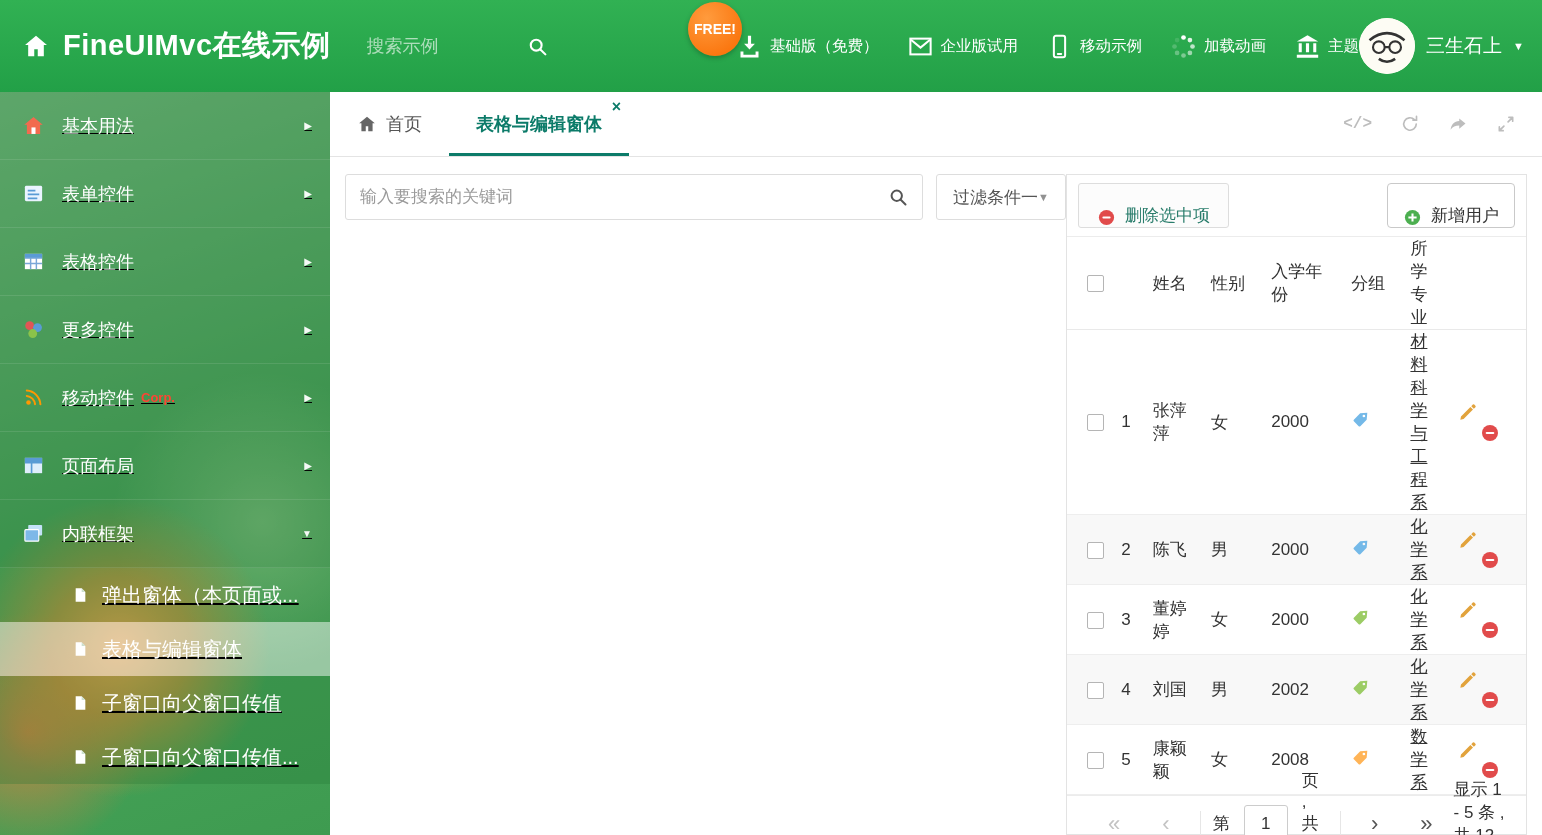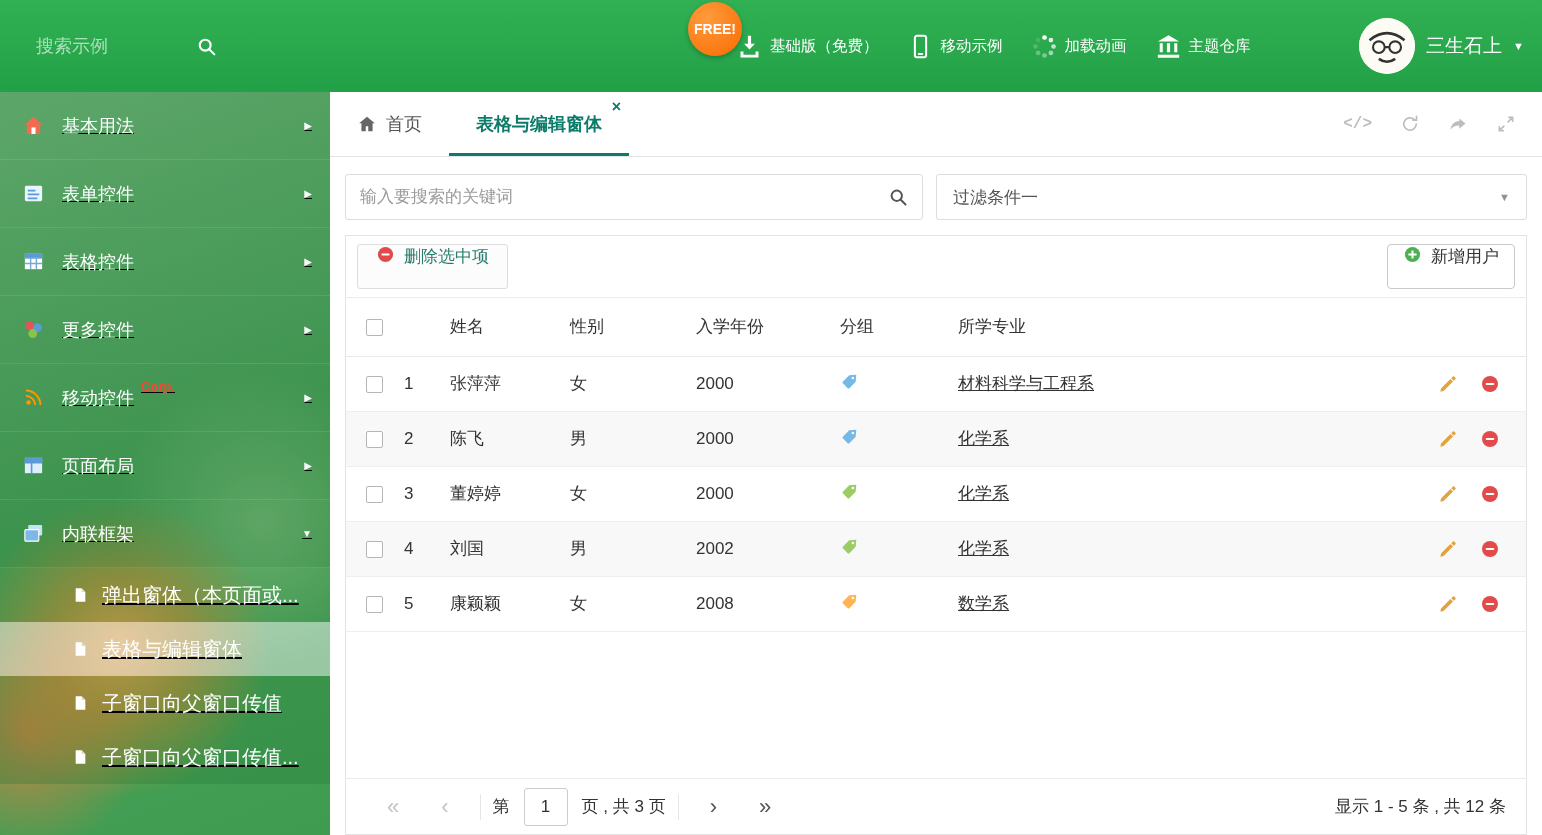--- a/index.html
+++ b/index.html
@@ -37,54 +37,54 @@
     background:
       radial-gradient(circle at 120px 555px, rgba(255,166,77,.95), rgba(255,140,50,.6) 70px, rgba(255,140,50,0) 150px),
       radial-gradient(circle at 28px 640px, rgba(255,120,60,.7), transparent 120px),
       radial-gradient(circle at 262px 430px, rgba(195,232,175,.5), transparent 150px),
       linear-gradient(160deg, #85c88f, #4aa65c 55%, #3e9b50); text-decoration: underline; }
   .menu-item { height: 68px; display: flex; align-items: center; padding: 0 18px 0 22px; color: #fff;
     font-size: 18px; background: rgba(38,118,54,.42); border-bottom: 1px solid rgba(255,255,255,.10); cursor: pointer; }
   .menu-icon { width: 23px; height: 23px; margin-right: 17px; flex: none; }
   .menu-icon svg { width: 100%; height: 100%; display: block; }
   .menu-arrow { margin-left: auto; font-size: 10px; opacity: .95; }
-  .corp { color: #ff4433; font-size: 13px; margin-left: 7px; font-weight: bold; align-self: flex-start; margin-top: 15px; }
+  .corp { color: #ff4433; font-size: 13px; margin-left: 7px; font-weight: bold; align-self: flex-start; margin-top: 26px; }
   .sub-item { height: 54px; display: flex; align-items: center; padding-left: 72px; color: #fff; font-size: 20px;
     background: rgba(38,118,54,.30); cursor: pointer; }
   .sub-item.active { background: rgba(223,231,225,.55); }
   .file-icon { width: 16px; height: 20px; margin-right: 14px; flex: none; }
   .file-icon svg { width: 100%; height: 100%; display: block; }
 
   
   .main { position: absolute; top: 92px; left: 330px; right: 0; bottom: 0; background: #fff;
     display: flex; flex-direction: column; }
   .tabbar { height: 65px; border-bottom: 1px solid #e4e4e4; display: flex; align-items: stretch; flex: none; }
   .tab { display: flex; align-items: center; gap: 9px; padding: 0 27px; font-size: 18px; color: #555;
     position: relative; cursor: pointer; }
   .tab-icon { color: #666; } .tab-icon svg { width: 20px; height: 20px; display: block; }
   .tab.active { color: #0c7b69; font-weight: bold; box-shadow: inset 0 -3px 0 #0c7b69; }
   .tab-close { position: absolute; top: 7px; right: 8px; font-size: 16px; color: #0c7b69; line-height: 1; font-weight: bold; }
   .tab-tools { margin-left: auto; display: flex; align-items: center; gap: 28px; padding-right: 26px; color: #bdbdbd; }
   .tool { cursor: pointer; } .tool svg { width: 20px; height: 20px; display: block; }
   .tool-code { font-size: 16px; font-weight: bold; font-family: "Liberation Mono", monospace; }
 
-  .content { flex: 1; display: flex; flex-direction: column; padding: 17px 15px 0; min-height: 0; }
+  .content { flex: 1; display: flex; padding: 17px 15px 0; min-height: 0; }
   .filter-row { display: flex; gap: 13px; margin-bottom: 15px; flex: none; }
   .search-box { width: 578px; height: 46px; border: 1px solid #ddd; border-radius: 3px; display: flex;
     align-items: center; padding: 0 14px; flex: none; background: #fff; }
   .search-box input { flex: 1; border: none; outline: none; font-size: 17px; color: #333; }
   .search-box input::placeholder { color: #9a9a9a; }
   .sicon { color: #555; cursor: pointer; } .sicon svg { width: 20px; height: 20px; display: block; }
   .filter-box { flex: 1; height: 46px; border: 1px solid #ddd; border-radius: 3px; display: flex;
-    align-items: center; padding: 0 16px; font-size: 17px; color: #555; cursor: pointer; background: #fff; gap: 43px; }
+    align-items: center; padding: 0 16px; font-size: 17px; color: #555; cursor: pointer; background: #fff; }
   .filter-caret { margin-left: auto; color: #919191; font-size: 11px; }
 
   .panel { flex: 1; border: 1px solid #e3e3e3; display: flex; flex-direction: column; min-height: 0; }
   .toolbar { display: flex; align-items: center; padding: 8px 11px; border-bottom: 1px solid #ececec; flex: none; }
-  .btn { display: inline-flex; align-items: flex-start; gap: 9px; height: 45px; font-size: 17px; cursor: pointer; }
+  .btn { display: inline-flex; align-items: flex-end; gap: 9px; height: 45px; font-size: 17px; cursor: pointer; }
   .btn-delete { border: 1px solid #ddd; background: #fcfcfc; color: #2a7d6c; padding: 0 18px; border-radius: 3px; }
   .btn-add { margin-left: auto; border: 1px solid #c9c9c9; background: #fff; color: #333; padding: 0 15px; border-radius: 4px; }
   .bicon svg { width: 19px; height: 19px; display: block; }
 
   table { width: 100%; border-collapse: collapse; font-size: 17px; color: #333; flex: none; }
   th { font-weight: normal; text-align: left; height: 58px; border-bottom: 1px solid #e9e9e9; padding: 0 8px; color: #333; }
   td { height: 55px; border-bottom: 1px solid #eee; padding: 0 8px; }
   tbody tr:nth-child(even) { background: #f8f8f8; }
   .col-check { width: 50px; padding-left: 20px; }
   .col-num { width: 46px; }
@@ -106,39 +106,56 @@
   .pg-div { width: 1px; height: 26px; background: #e6e6e6; margin: 0 10px; }
   .pg-label { padding: 0 2px; }
   .page-input { width: 44px; height: 38px; border: 1px solid #ccc; border-radius: 3px; text-align: center;
     font-size: 17px; margin: 0 12px; outline: none; color: #333; }
   .pg-summary { margin-left: auto; }
 </style>
 </head>
 <body>
 
 <header class="topbar">
+  <div class="brand">
+    <span class="brand-icon">
+        <svg viewBox="0 0 24 24">
+          <path fill="currentColor" d="M12 3.2 2.6 11.2h2.7v9.6h5.2v-6h3v6h5.2v-9.6h2.7z"></path>
+        </svg>
+      </span>
+    <span class="brand-title">FineUIMvc在线示例</span>
+  </div>
   <div class="hsearch">
     <input placeholder="搜索示例" style="">
     <span class="hsearch-icon">
         <svg viewBox="0 0 24 24" fill="none" stroke="currentColor" stroke-width="2.4" stroke-linecap="round">
           <circle cx="10.5" cy="10.5" r="6.2"></circle>
           <path d="M15.3 15.3 21 21"></path>
         </svg>
       </span>
   </div>
   <div class="free-badge">FREE!</div>
   <nav class="hnav">
       <div class="nav-item">
         <span class="nav-icon">
           <svg viewBox="0 0 24 24" fill="currentColor">
             <path d="M10.6 2.5h2.8v7h3.4L12 14.7 7.2 9.5h3.4z"></path>
             <path d="M4 16.4h2.6v2.9h10.8v-2.9H20v5.4H4z"></path>
           </svg>
         </span>
         <span class="nav-label">基础版（免费）</span>
+      </div>
+      <div class="nav-item">
+        <span class="nav-icon">
+          <svg viewBox="0 0 24 24" fill="none" stroke="currentColor" stroke-width="1.8">
+            <rect x="3" y="5" width="18" height="14"></rect>
+            <path d="m3.5 6 8.5 7 8.5-7"></path>
+          </svg>
+        </span>
+        <span class="nav-label">企业版试用</span>
       </div>
       <div class="nav-item">
         <span class="nav-icon">
           <svg viewBox="0 0 24 24" fill="none" stroke="currentColor" stroke-width="1.8">
             <rect x="7" y="2.5" width="10" height="19" rx="1.8"></rect>
             <path d="M10.5 18.6h3" stroke-linecap="round"></path>
           </svg>
         </span>
         <span class="nav-label">移动示例</span>
       </div>

